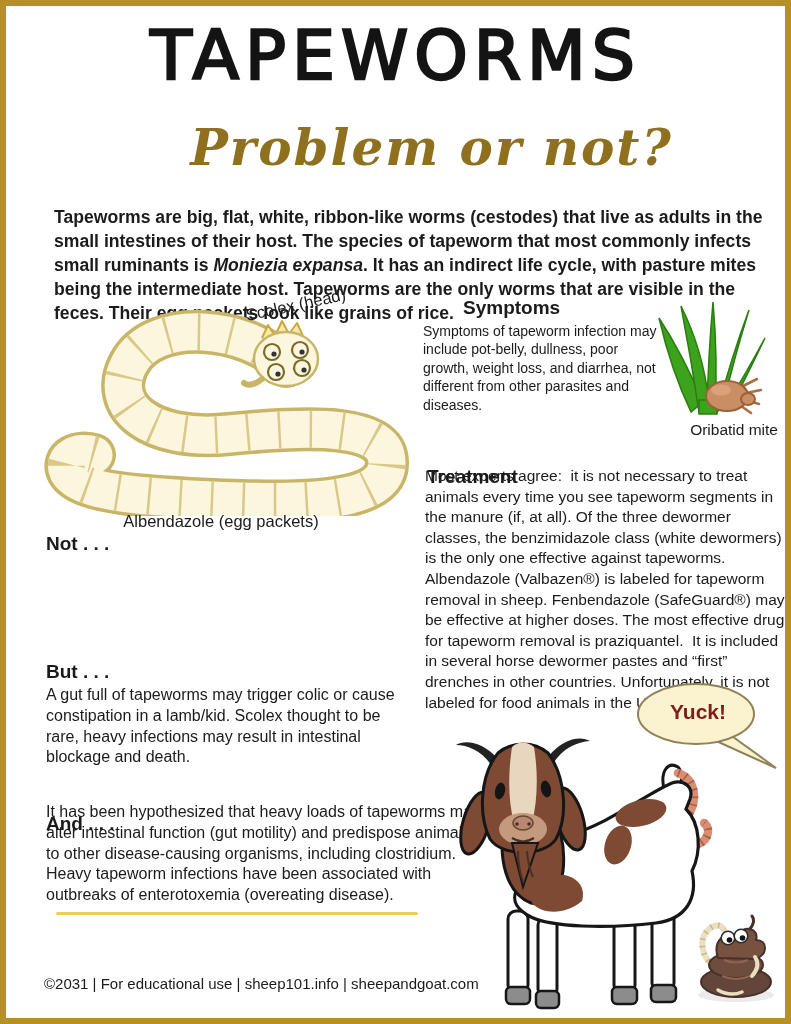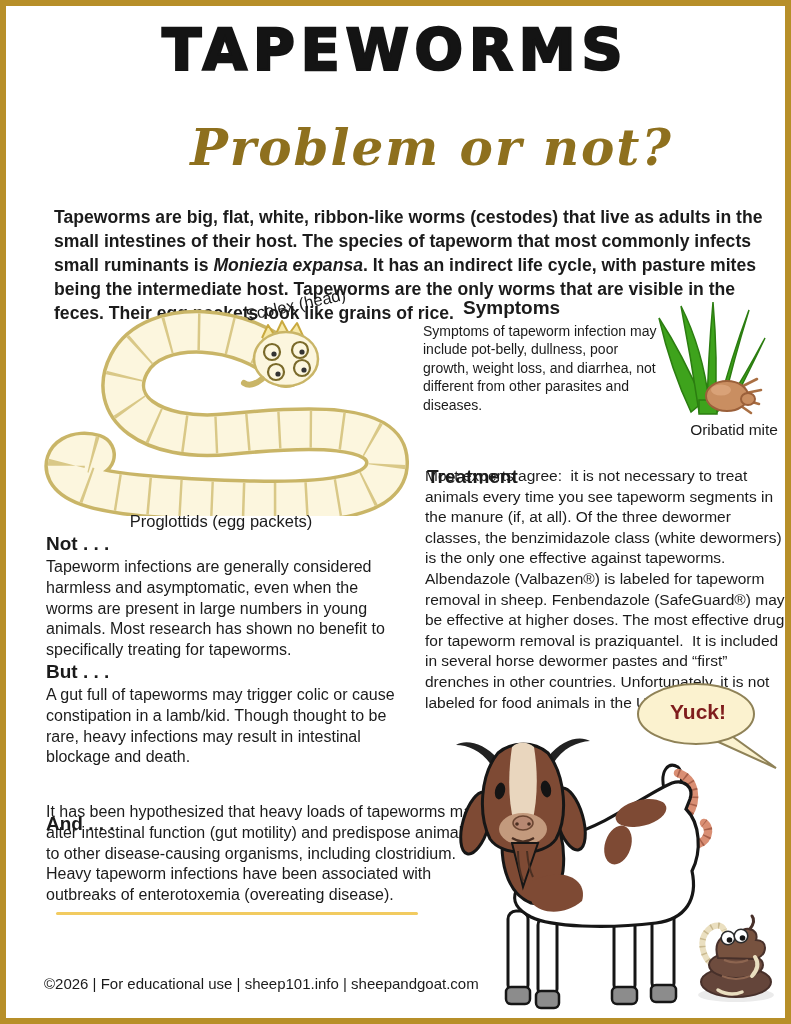--- a/index.html
+++ b/index.html
@@ -3,21 +3,21 @@
 <meta charset="utf-8">
 <style>
   html,body{margin:0;padding:0;background:#ffffff;}
   .page{
     position:relative;width:791px;height:1024px;box-sizing:border-box;
     border:6px solid #B78F29;background:#ffffff;overflow:hidden;
     font-family:"Liberation Sans",sans-serif;color:#1b1b1b;
   }
   .title{
     position:absolute;top:16px;left:0;width:100%;text-align:center;margin:0;
-    font-family:"DejaVu Sans",sans-serif;font-weight:bold;font-size:57px;
+    font-family:"DejaVu Sans",sans-serif;font-weight:normal;font-size:68px;
     letter-spacing:6px;color:#141414;line-height:1;
     -webkit-text-stroke:2.5px #141414;
   }
   .subtitle{
     position:absolute;top:114px;left:0;width:100%;text-align:center;
     font-family:"DejaVu Serif",serif;font-style:italic;font-weight:bold;
     font-size:50px;color:#8E701E;letter-spacing:2px;line-height:1.1;padding-left:36px;
   }
   .intro{
     position:absolute;top:188px;left:36px;width:724px;margin:12px;
@@ -66,34 +66,33 @@
       <circle cx="266" cy="46" r="8" fill="#FCF6DE" stroke="#7a6a2a" stroke-width="2.2"></circle>
       <circle cx="242" cy="68" r="8" fill="#FCF6DE" stroke="#7a6a2a" stroke-width="2.2"></circle>
       <circle cx="268" cy="64" r="8" fill="#FCF6DE" stroke="#7a6a2a" stroke-width="2.2"></circle>
       <circle cx="240" cy="50" r="2.6" fill="#333"></circle>
       <circle cx="268" cy="48" r="2.6" fill="#333"></circle>
       <circle cx="244" cy="70" r="2.6" fill="#333"></circle>
       <circle cx="270" cy="66" r="2.6" fill="#333"></circle>
     </g>
   </svg>
   <div class="abs scolex-label">Scolex (head)</div>
-  <div class="abs proglottids-caption">Proglottids (egg packets)</div>
+  <div class="abs proglottids-caption">Albendazole (egg packets)</div>
 
   <h3 class="abs sec-h h-not">Not . . .</h3>
-  <p class="abs sec-b b-not">Tapeworm infections are generally considered harmless and asymptomatic, even when the worms are present in large numbers in young animals. Most research has shown no benefit to specifically treating for tapeworms.</p>
 
   <h3 class="abs sec-h h-but">But . . .</h3>
-  <p class="abs sec-b b-but">A gut full of tapeworms may trigger colic or cause constipation in a lamb/kid. Though thought to be rare, heavy infections may result in intestinal blockage and death.</p>
+  <p class="abs sec-b b-but">A gut full of tapeworms may trigger colic or cause constipation in a lamb/kid. Scolex thought to be rare, heavy infections may result in intestinal blockage and death.</p>
 
   <h3 class="abs sec-h h-and">And . . .</h3>
   <p class="abs sec-b b-and">It has been hypothesized that heavy loads of tapeworms may alter intestinal function (gut motility) and predispose animals to other disease-causing organisms, including clostridium. Heavy tapeworm infections have been associated with outbreaks of enterotoxemia (overeating disease).</p>
 
   <div class="abs divider"></div>
   <div class="abs footer">
-    <div>©2026 | For educational use | sheep101.info | sheepandgoat.com</div>
+    <div>©2031 | For educational use | sheep101.info | sheepandgoat.com</div>
     
     
   </div>
 
   <h3 class="abs sec-h h-sym">Symptoms</h3>
   <p class="abs sec-b b-sym">Symptoms of tapeworm infection may include pot-belly, dullness, poor growth, weight loss, and diarrhea, not different from other parasites and diseases.</p>
 
   <svg class="abs grass-svg" width="118" height="120" viewBox="0 0 118 120">
     <g>
       <path d="M40,112 Q20,70 8,18 Q32,55 52,102 Z" fill="#3EA31C" stroke="#2B7D10" stroke-width="1.5"></path>

